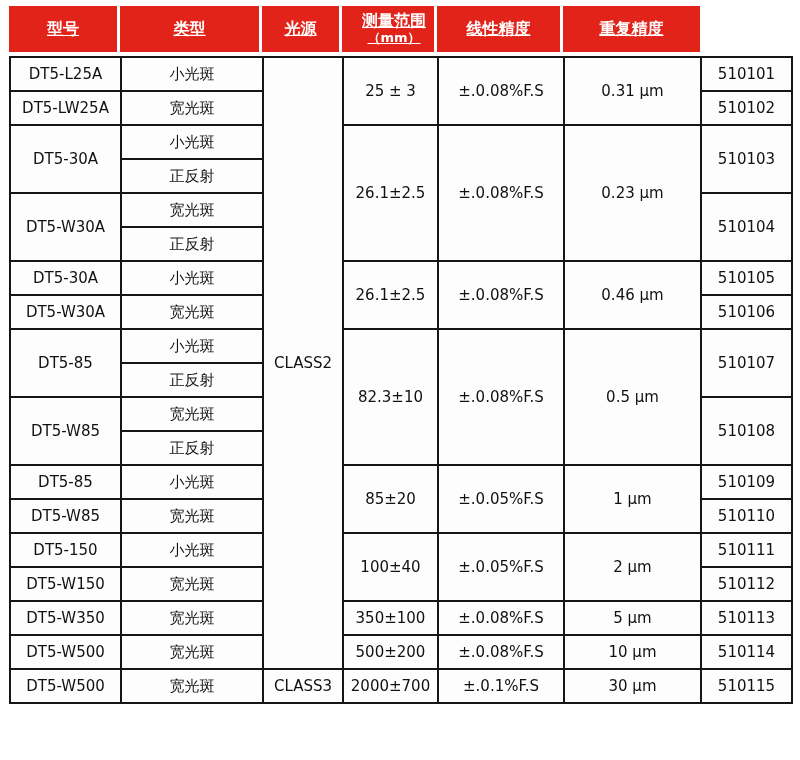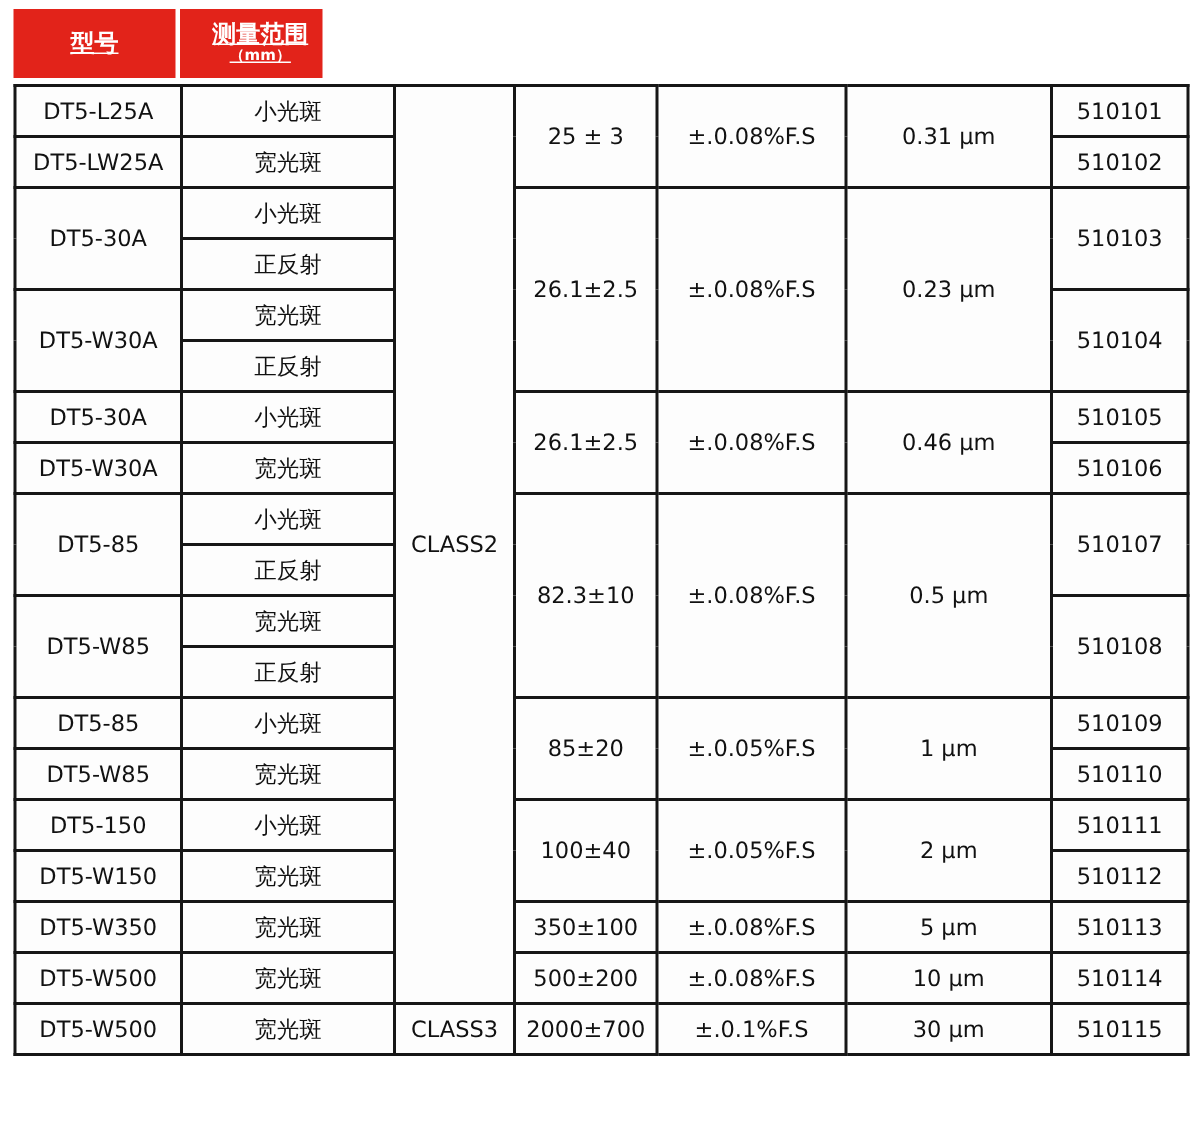--- a/index.html
+++ b/index.html
@@ -21,21 +21,21 @@
   .hcell{
     background:var(--header-bg);
     color:var(--header-text);
     font-weight:bold;font-size:16px;line-height:1.15;
     height:46px;
     display:flex;flex-direction:column;align-items:center;justify-content:center;
     border-right:3px solid #ffffff;
     text-decoration:underline;
   }
   .hcell:last-child{border-right:none;}
-  .hcell .sub{font-size:10px;font-weight:bold;}
+  .hcell .sub{font-size:13px;font-weight:bold;}
   .hc-1{width:111px;}
   .hc-2{width:142px;}
   .hc-3{width:80px;}
   .hc-4{width:95px;padding-left:12px;}
   .hc-5{width:126px;}
   .hc-6{width:137px;}
   .hc-7{width:91px;}
   
   table{
     border-collapse:collapse;table-layout:fixed;
@@ -59,23 +59,35 @@
   }
 </style>
 </head>
 <body>
 
 <div class="wrap">
   <div class="hdr" id="hdr">
       <div class="hcell hc-1">
         <div>型号</div>
       </div>
+      <div class="hcell hc-2">
+        <div>类型</div>
+      </div>
+      <div class="hcell hc-3">
+        <div>光源</div>
+      </div>
       <div class="hcell hc-4">
         <div>测量范围</div>
         <div class="sub">（mm）</div>
+      </div>
+      <div class="hcell hc-5">
+        <div>线性精度</div>
+      </div>
+      <div class="hcell hc-6">
+        <div>重复精度</div>
       </div>
     </div>
   <table id="tbl">
     <colgroup>
       <col class="c-1">
         <col class="c-2">
         <col class="c-3">
         <col class="c-4">
       <col class="c-5">
         <col class="c-6">

